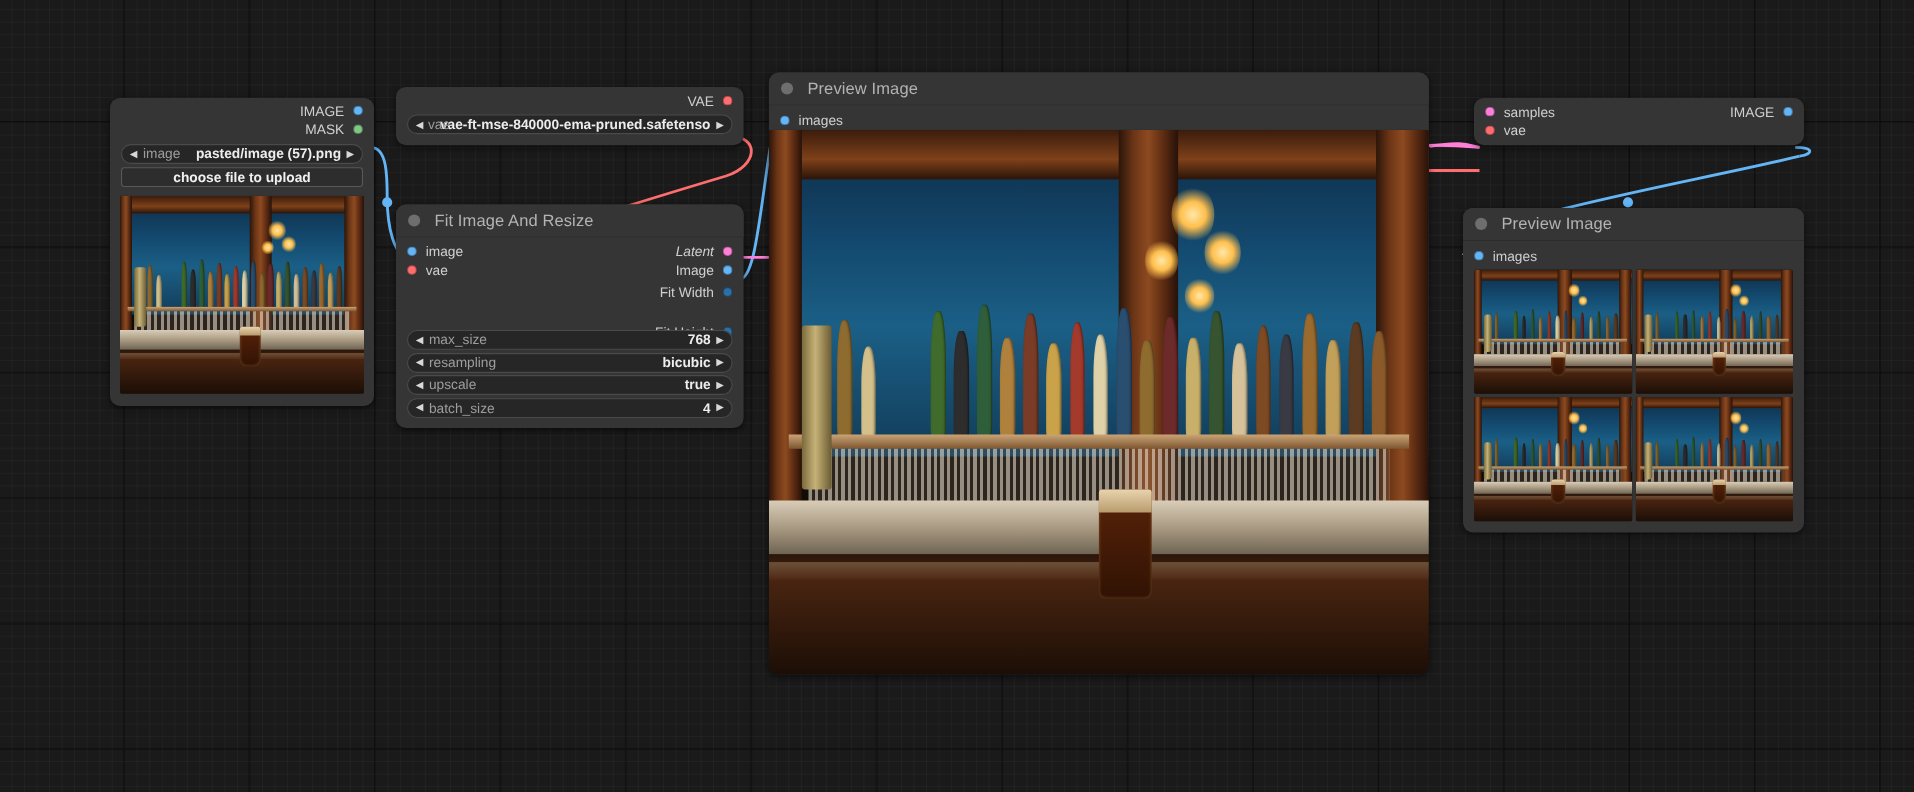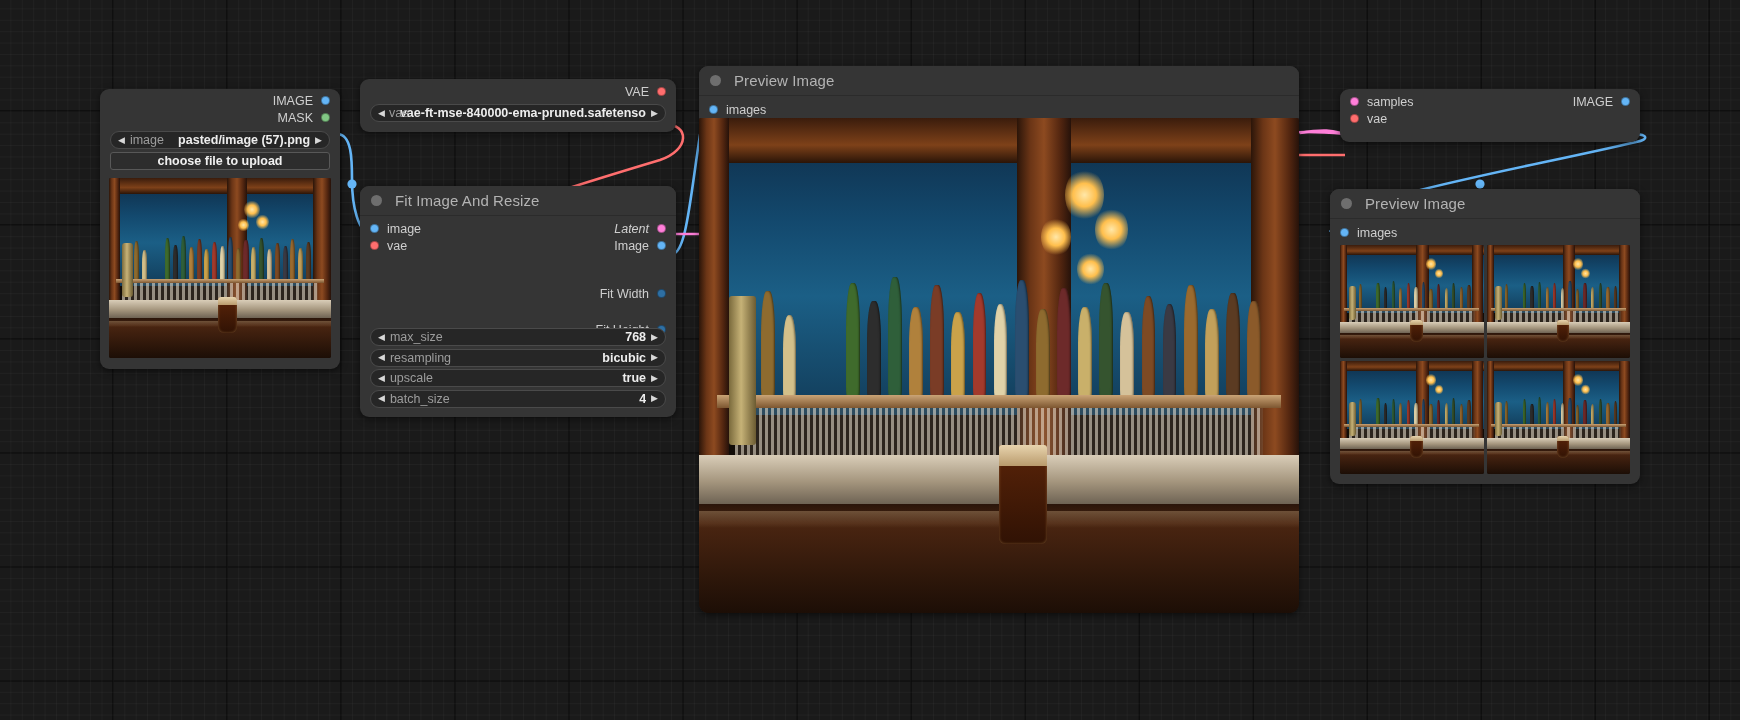--- a/index.html
+++ b/index.html
@@ -287,21 +287,21 @@
       <div class="slot-row" style="height:20px;">
         <div class="slot in" style="top:0px;">
           <span class="dot" style="background:#ff6e6e;"></span>
           <span>vae</span>
         </div>
         <div class="slot out" style="top:0px;">
           <span class="dot" style="background:#64b5f6;"></span>
           <span>Image</span>
         </div>
       </div>
-      <div class="slot-row" style="height:20px;margin-top:28px;">
+      <div class="slot-row" style="height:20px;">
         <div class="slot out" style="top:0px;">
           <span class="dot" style="background:#2e6fa3;"></span>
           <span>Fit Width</span>
         </div>
       </div>
       <div class="slot-row" style="height:20px;">
         <div class="slot out" style="top:16px;">
           <span class="dot" style="background:#2e6fa3;"></span>
           <span>Fit Height</span>
         </div>
@@ -396,21 +396,21 @@
             <div class="bs-hand" style="left:55%; top:63%; width:8%; height:9%;"></div>
           </div>
           <div class="bs-bartop"></div>
           <div class="bs-beer" style="left:50%; top:66%; width:8%; height:20%;"></div>
         </div>
       </div>
     </div>
   </div>
 
   <div class="node" id="n-vae-decode" style="left:1340px; top:89px; width:300px;">
-    <div class="node-body" style="padding-bottom:13px;">
+    <div class="node-body" style="padding-bottom:3px;">
       <div class="slot-row" style="height:20px;">
         <div class="slot in" style="top:3px;">
           <span class="dot" style="background:#ff7fd9;"></span>
           <span>samples</span>
         </div>
         <div class="slot out" style="top:3px;">
           <span class="dot" style="background:#64b5f6;"></span>
           <span>IMAGE</span>
         </div>
       </div>

